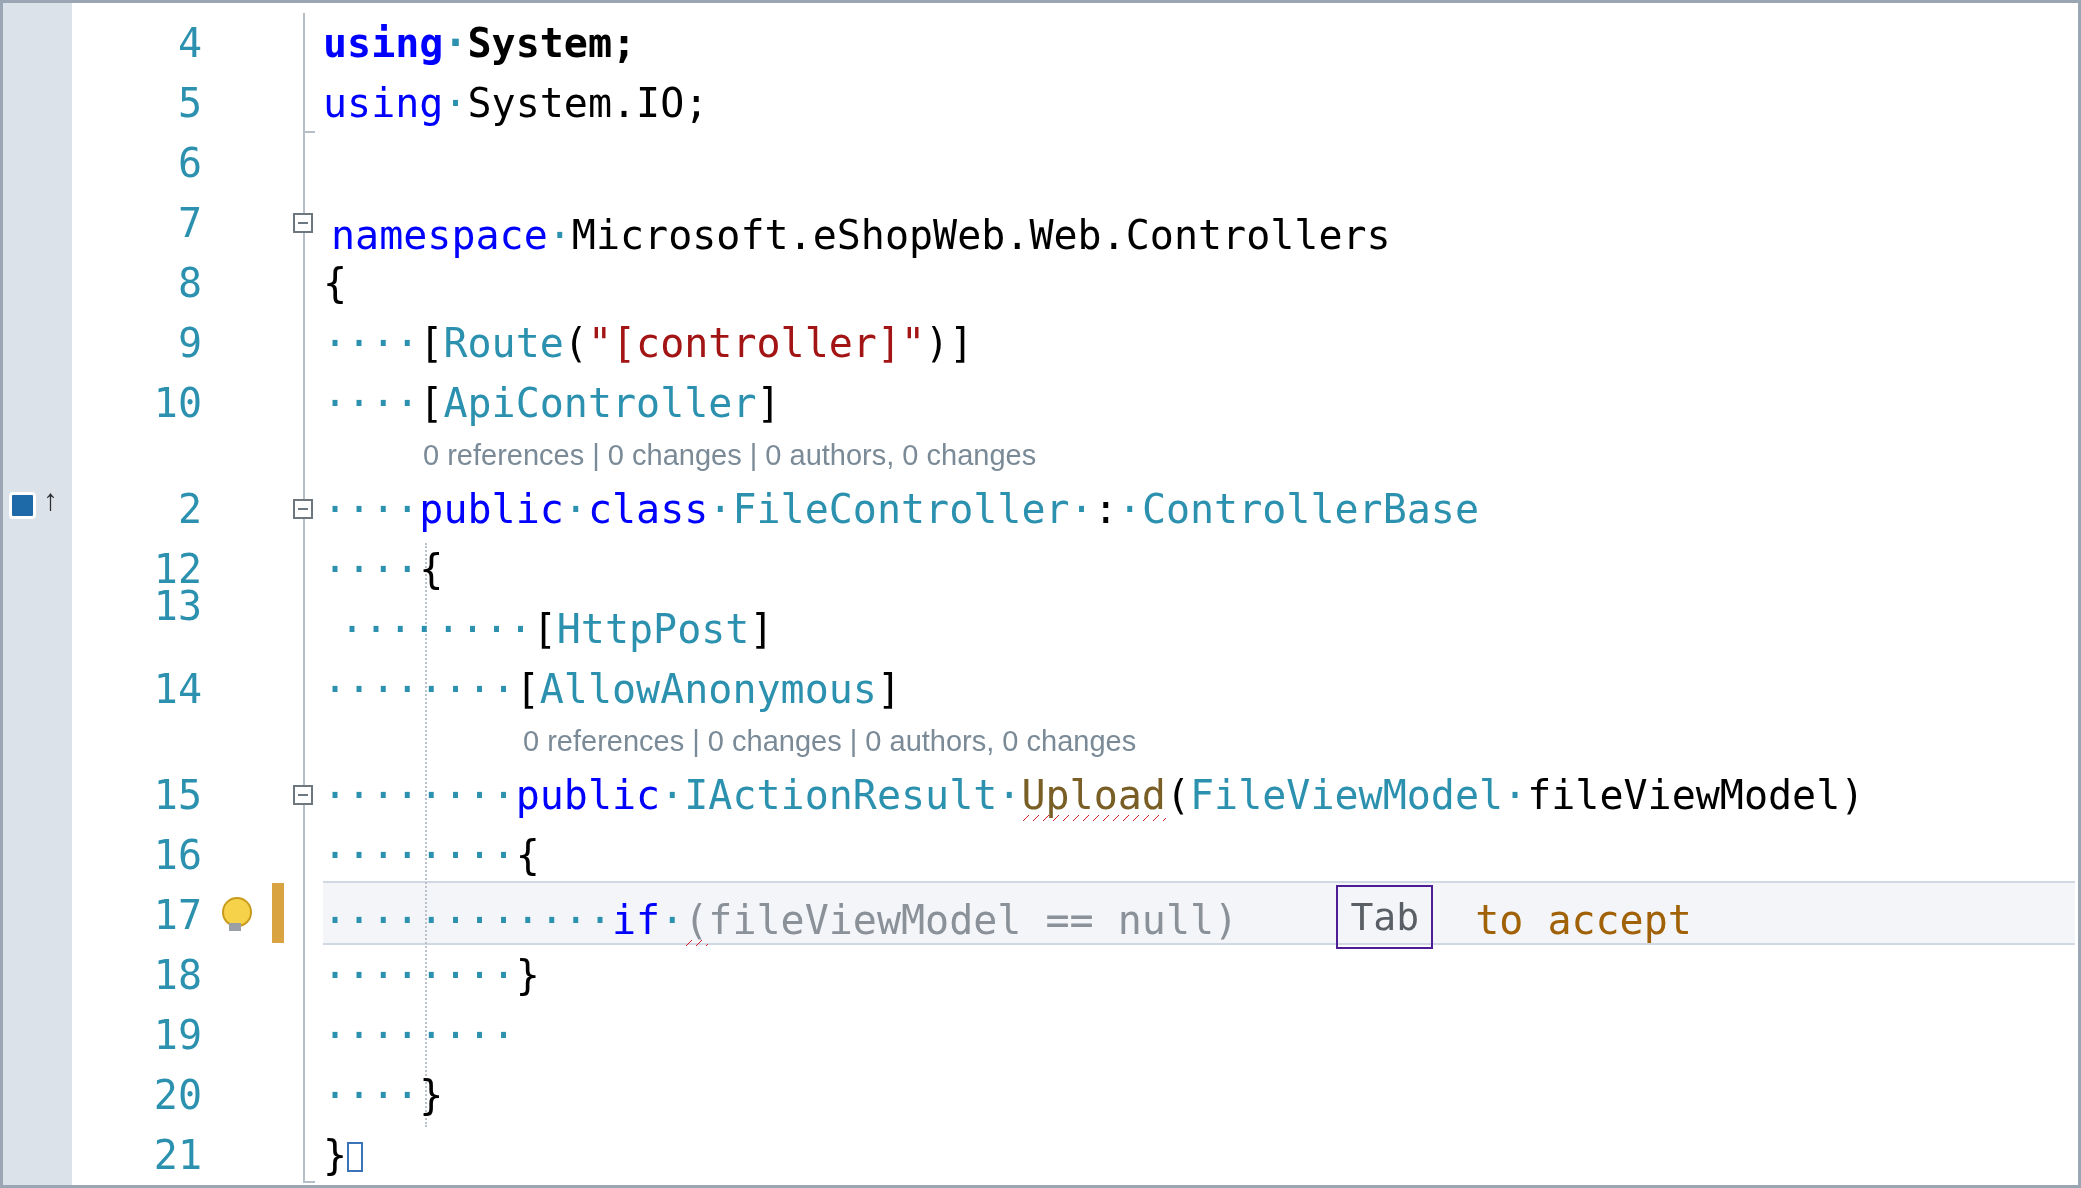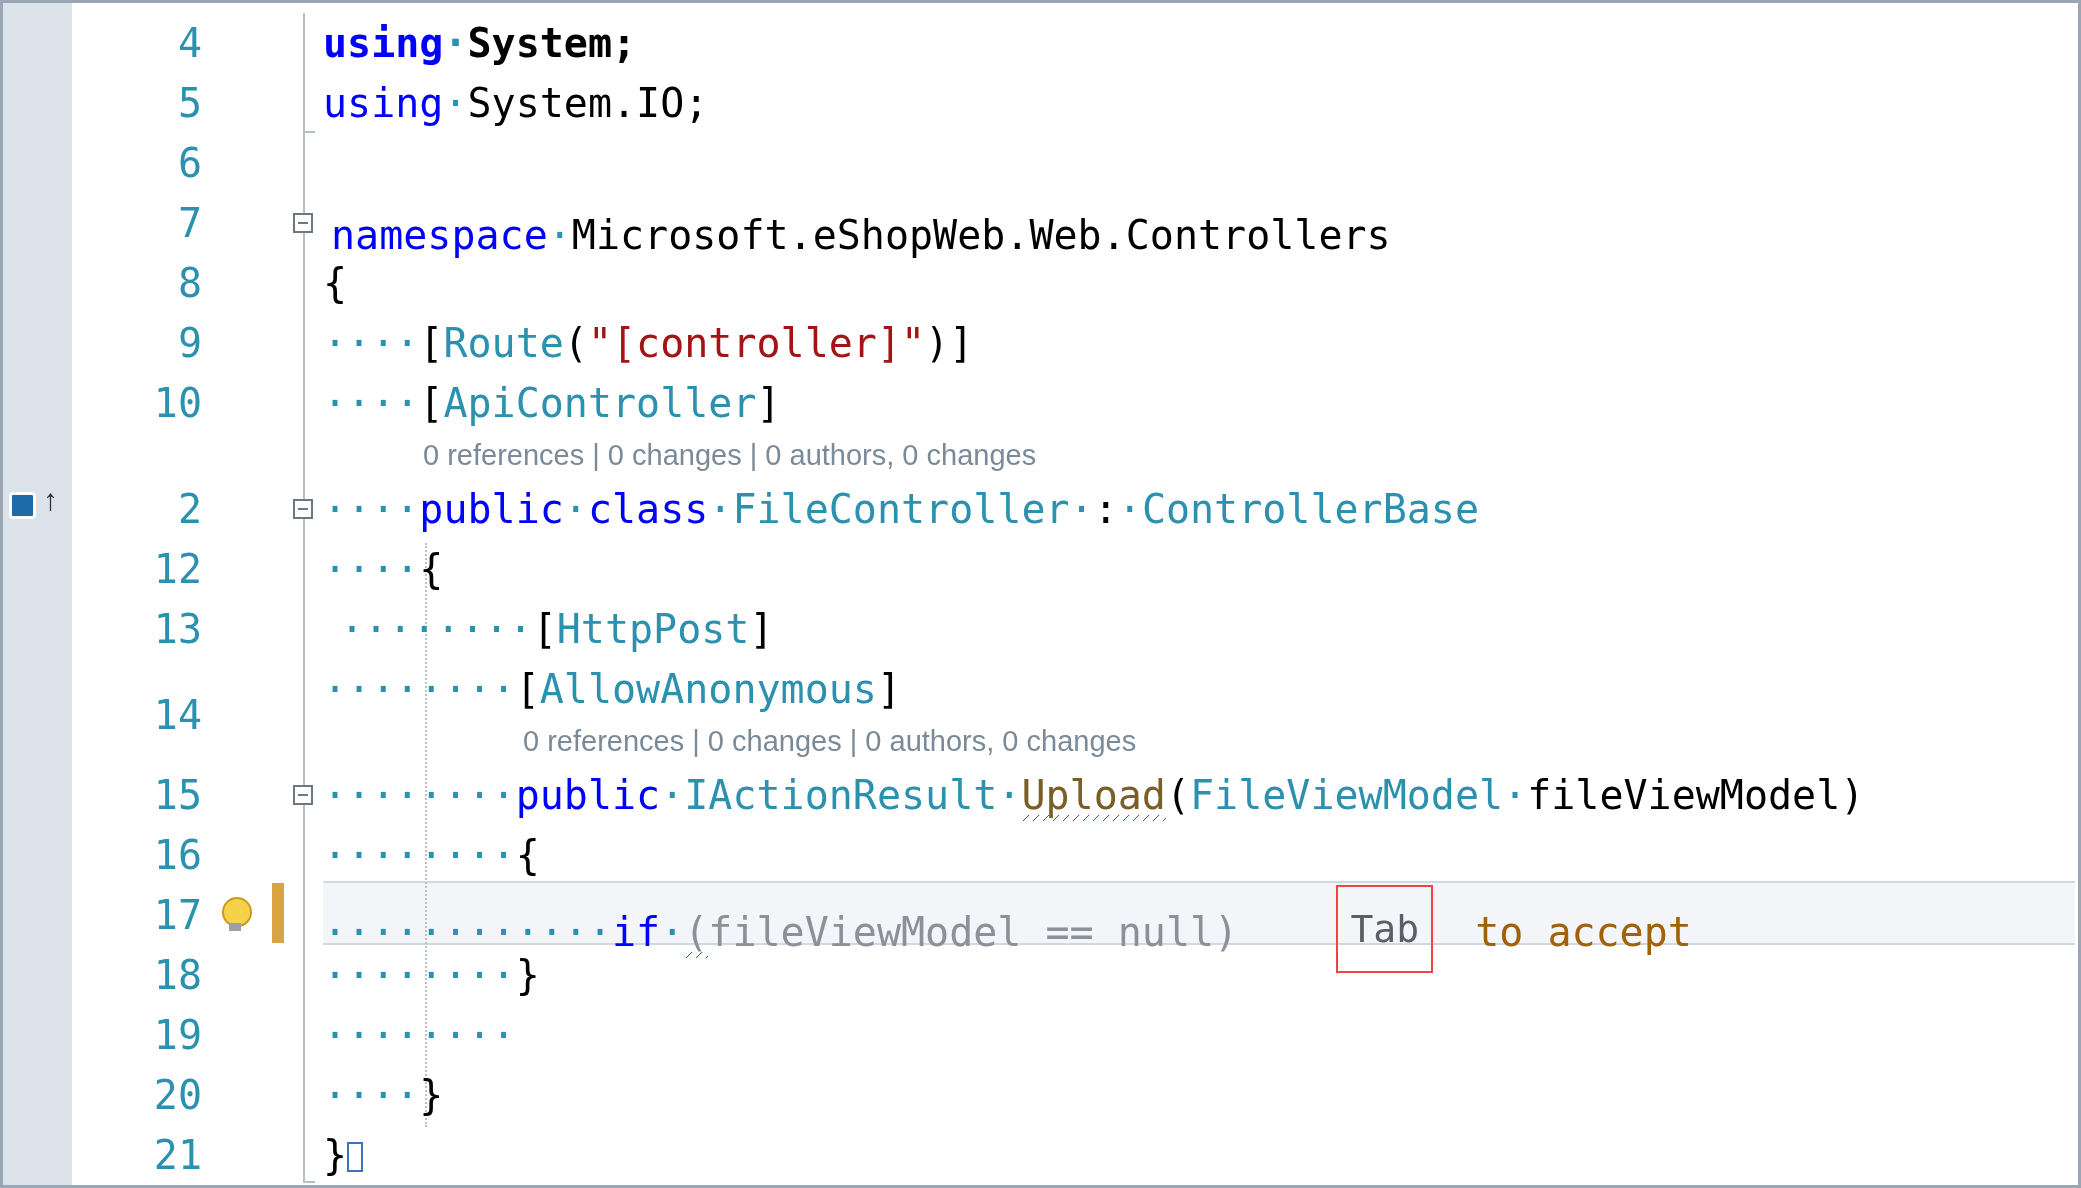--- a/index.html
+++ b/index.html
@@ -11,21 +11,21 @@
   .ln{position:absolute;left:69px;width:140px;text-align:right;font-family:Consolas,monospace;font-size:40px;color:#2b91af;user-select:none;padding-right:10px;line-height:60px}
 
   
   .codecol{position:absolute;left:320px;right:10px;font-family:Consolas,monospace;font-size:40px;line-height:60px;white-space:pre;color:#000}
 
   
   .codelens{font-family:"Segoe UI",Arial,sans-serif;font-size:29px;color:#7a8a97;line-height:44px;padding-left:0}
 
   
   .sugg{color:#8b9199}
-  .tabbox{display:inline-block;border:2px solid #ef4444;color:#5a5f66;padding:16px 12px;margin:0 18px 0 26px;font-size:38px;line-height:52px;vertical-align:4px}
+  .tabbox{display:inline-block;border:2px solid #4c1d95;color:#5a5f66;padding:4px 12px;margin:0 18px 0 26px;font-size:38px;line-height:52px;vertical-align:4px}
   .toaccept{color:#a16207}
 
   
   .cl-highlight{position:absolute;left:320px;right:3px;background:#f3f5f9;border:2px solid #d0d8e4;border-left:none;border-right:none}
 
   
   .vfold{position:absolute;border-left:2px solid #b6bec7;width:0}
   .indent-rule{position:absolute;border-left:2px dotted #b9c0c8;width:0}
   .hbracket{position:absolute;border-bottom:2px solid #b6bec7;height:0;width:12px}
   .foldbox{width:20px;height:20px;border:2px solid #6d7780;background:#fff;position:relative;display:inline-block}
@@ -95,23 +95,23 @@
       <div class="ln" style="top: 310px;">9</div>
       <div class="codecol" style="top: 310px;"><span class="dots">····</span><span class="txt">[</span><span class="cls">Route</span><span class="txt">(</span><span class="str">"[controller]"</span><span class="txt">)]</span></div>
       <div class="ln" style="top: 370px;">10</div>
       <div class="codecol" style="top: 370px;"><span class="dots">····</span><span class="txt">[</span><span class="cls">ApiController</span><span class="txt">]</span></div>
       <div class="codelens" style="position: absolute; left: 420px; top: 430px;">0 references | 0 changes | 0 authors, 0 changes</div>
       <div class="ln" style="top: 476px;">2</div>
       <span class="foldbox" style="position: absolute; left: 290px; top: 496px;"></span>
       <div class="codecol" style="top: 476px;"><span class="dots">····</span><span class="kw">public</span><span class="dots">·</span><span class="kw">class</span><span class="dots">·</span><span class="cls">FileController</span><span class="dots">·</span><span class="txt">:</span><span class="dots">·</span><span class="cls">ControllerBase</span></div>
       <div class="ln" style="top: 536px;">12</div>
       <div class="codecol" style="top: 536px;"><span class="dots">····</span><span class="txt">{</span></div>
-      <div class="ln" style="top: 596px;">13</div>
+      <div class="ln" style="top: 573px;">13</div>
       <div class="codecol" style="top: 596px; margin-left: 17px;"><span class="dots">········</span><span class="txt">[</span><span class="cls">HttpPost</span><span class="txt">]</span></div>
-      <div class="ln" style="top: 656px; margin-top: 26px;">14</div>
+      <div class="ln" style="top: 656px;">14</div>
       <div class="codecol" style="top: 656px;"><span class="dots">········</span><span class="txt">[</span><span class="cls">AllowAnonymous</span><span class="txt">]</span></div>
       <div class="codelens" style="position: absolute; left: 520px; top: 716px;">0 references | 0 changes | 0 authors, 0 changes</div>
       <div class="ln" style="top: 762px;">15</div>
       <span class="foldbox" style="position: absolute; left: 290px; top: 782px;"></span>
       <div class="codecol" style="top: 762px;"><span class="dots">········</span><span class="kw">public</span><span class="dots">·</span><span class="cls">IActionResult</span><span class="dots">·</span><span class="name squig">Upload</span><span class="txt">(</span><span class="cls">FileViewModel</span><span class="dots">·</span><span class="id">fileViewModel</span><span class="txt">)</span></div>
       <div class="ln" style="top: 822px;">16</div>
       <div class="codecol" style="top: 822px;"><span class="dots">········</span><span class="txt">{</span></div>
       <div class="ln" style="top: 882px;">17</div>
       <span class="bulb" style="position: absolute; left: 215px; top: 894px;"></span>
       <div class="codecol" style="top: 882px;"><span class="dots">············</span><span class="kw">if</span><span class="dots">·</span><span class="sugg" style="background: linear-gradient(135deg, transparent 45%, rgb(215, 31, 39) 45%, rgb(215, 31, 39) 55%, transparent 55%) 0px 100% / 10px 6px repeat-x; padding-bottom: 3px;">(</span><span class="sugg">fileViewModel == null)</span><span>   </span><span class="tabbox">Tab</span><span class="toaccept"> to accept</span></div>

